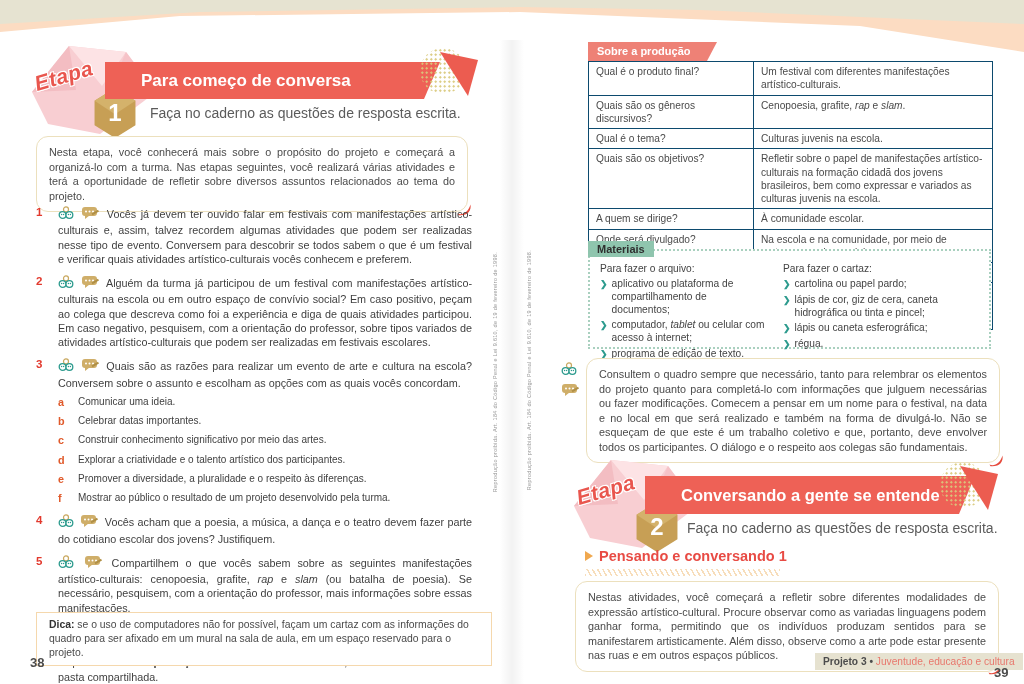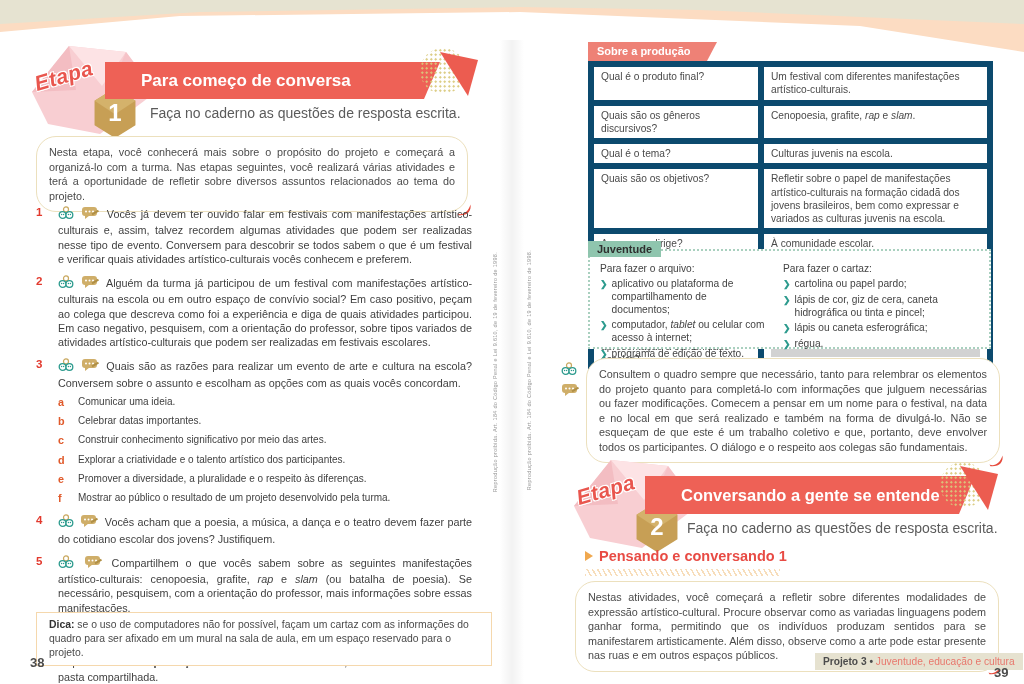--- a/index.html
+++ b/index.html
@@ -32,21 +32,21 @@
 
   .banner{position:absolute;background:#ee6156;color:#fff;font-weight:bold;
       clip-path:polygon(0 0,100% 0,calc(100% - 16px) 100%,0 100%);}
   .banner-title{padding-left:36px;display:block;}
   .dot-circle{position:absolute;border-radius:50%;
       background-image:radial-gradient(#d9c97c 1.1px,rgba(0,0,0,0) 1.2px);
       background-size:4.5px 4.5px;width:46px;height:46px;}
   .subtitle{position:absolute;font-size:14px;color:#5b5b5b;}
 
   
-  .cream-box{position:absolute;background:#fff;border:1px solid #ece0bd;border-radius:20px;
+  .cream-box{position:absolute;background:#fff;border:1px solid #ece0bd;border-radius:12px;
       padding:8px 12px;font-size:10.8px;line-height:1.35;color:#4a4a4a;text-align:justify;}
   .swoosh{position:absolute;right:-5px;bottom:-8px;}
 
   
   .questions{position:absolute;left:36px;top:206px;width:436px;}
   .question{display:flex;margin-bottom:9px;}
   .qnum{width:22px;flex-shrink:0;color:#e2392d;font-weight:bold;font-size:11.5px;}
   .qbody{font-size:10.8px;line-height:1.32;color:#3f3f3f;text-align:justify;flex:1;}
   .icon{display:inline-block;vertical-align:-2px;margin-right:3px;}
   .options{margin-top:4px;}
@@ -58,21 +58,21 @@
       padding:5px 12px;font-size:10.4px;line-height:1.35;color:#4a4a4a;background:#fff;}
   .tip-label{font-weight:bold;color:#333;}
 
   .pagenum{position:absolute;font-size:13px;font-weight:bold;color:#4c4c4c;}
 
   
   .prod-tab{position:absolute;left:76px;top:42px;width:120px;height:19px;background:#ee8176;
       color:#fff;font-weight:bold;font-size:11px;line-height:19px;padding-left:9px;
       clip-path:polygon(0 0,100% 0,calc(100% - 10px) 100%,0 100%);}
   .prod-table{position:absolute;left:76px;top:61px;width:405px;border-collapse:collapse;}
-  .prod-table td{border:6px solid #0c4a6e;font-size:10.2px;line-height:1.3;color:#4a4a4a;
+  .prod-table td{border:1px solid #0c4a6e;font-size:10.2px;line-height:1.3;color:#4a4a4a;
       padding:3px 7px;vertical-align:top;background:#fff;}
   .prod-table td.qcol{width:150px;}
   .blank-field{background:#d2d2d2;height:30px;margin:1px 0;}
 
   
   .materials{position:absolute;left:76px;top:249px;width:403px;height:100px;
       border:2px dotted #a9d0bf;padding:12px 10px 4px 10px;box-sizing:border-box;background:#fff;}
   .materials-tab{position:absolute;top:-10px;left:-2px;background:#8fc5ae;color:#2f2f2f;
       font-weight:bold;font-size:11px;padding:2px 9px;}
   .mat-cols{display:flex;gap:16px;}
@@ -386,21 +386,21 @@
       <tr>
         <td class="qcol">Qual será a data de apresentação à comunidade escolar?</td>
         <td>
             <div class="blank-field"></div>
           </td>
       </tr>
     </tbody>
   </table>
 
   <div class="materials">
-    <div class="materials-tab">Juventude</div>
+    <div class="materials-tab">Materiais</div>
     <div class="mat-cols">
       <div class="mat-col1">
         <div class="mat-head">Para fazer o arquivo:</div>
         <div class="mat-item">
             <span class="chev">❯</span>
             <span><span>aplicativo ou plataforma de compartilhamento de documentos;</span></span>
           </div>
         <div class="mat-item">
             <span class="chev">❯</span>
             <span><span>computador, </span><span style="font-style: italic;">tablet</span><span> ou celular com acesso à internet;</span></span>

